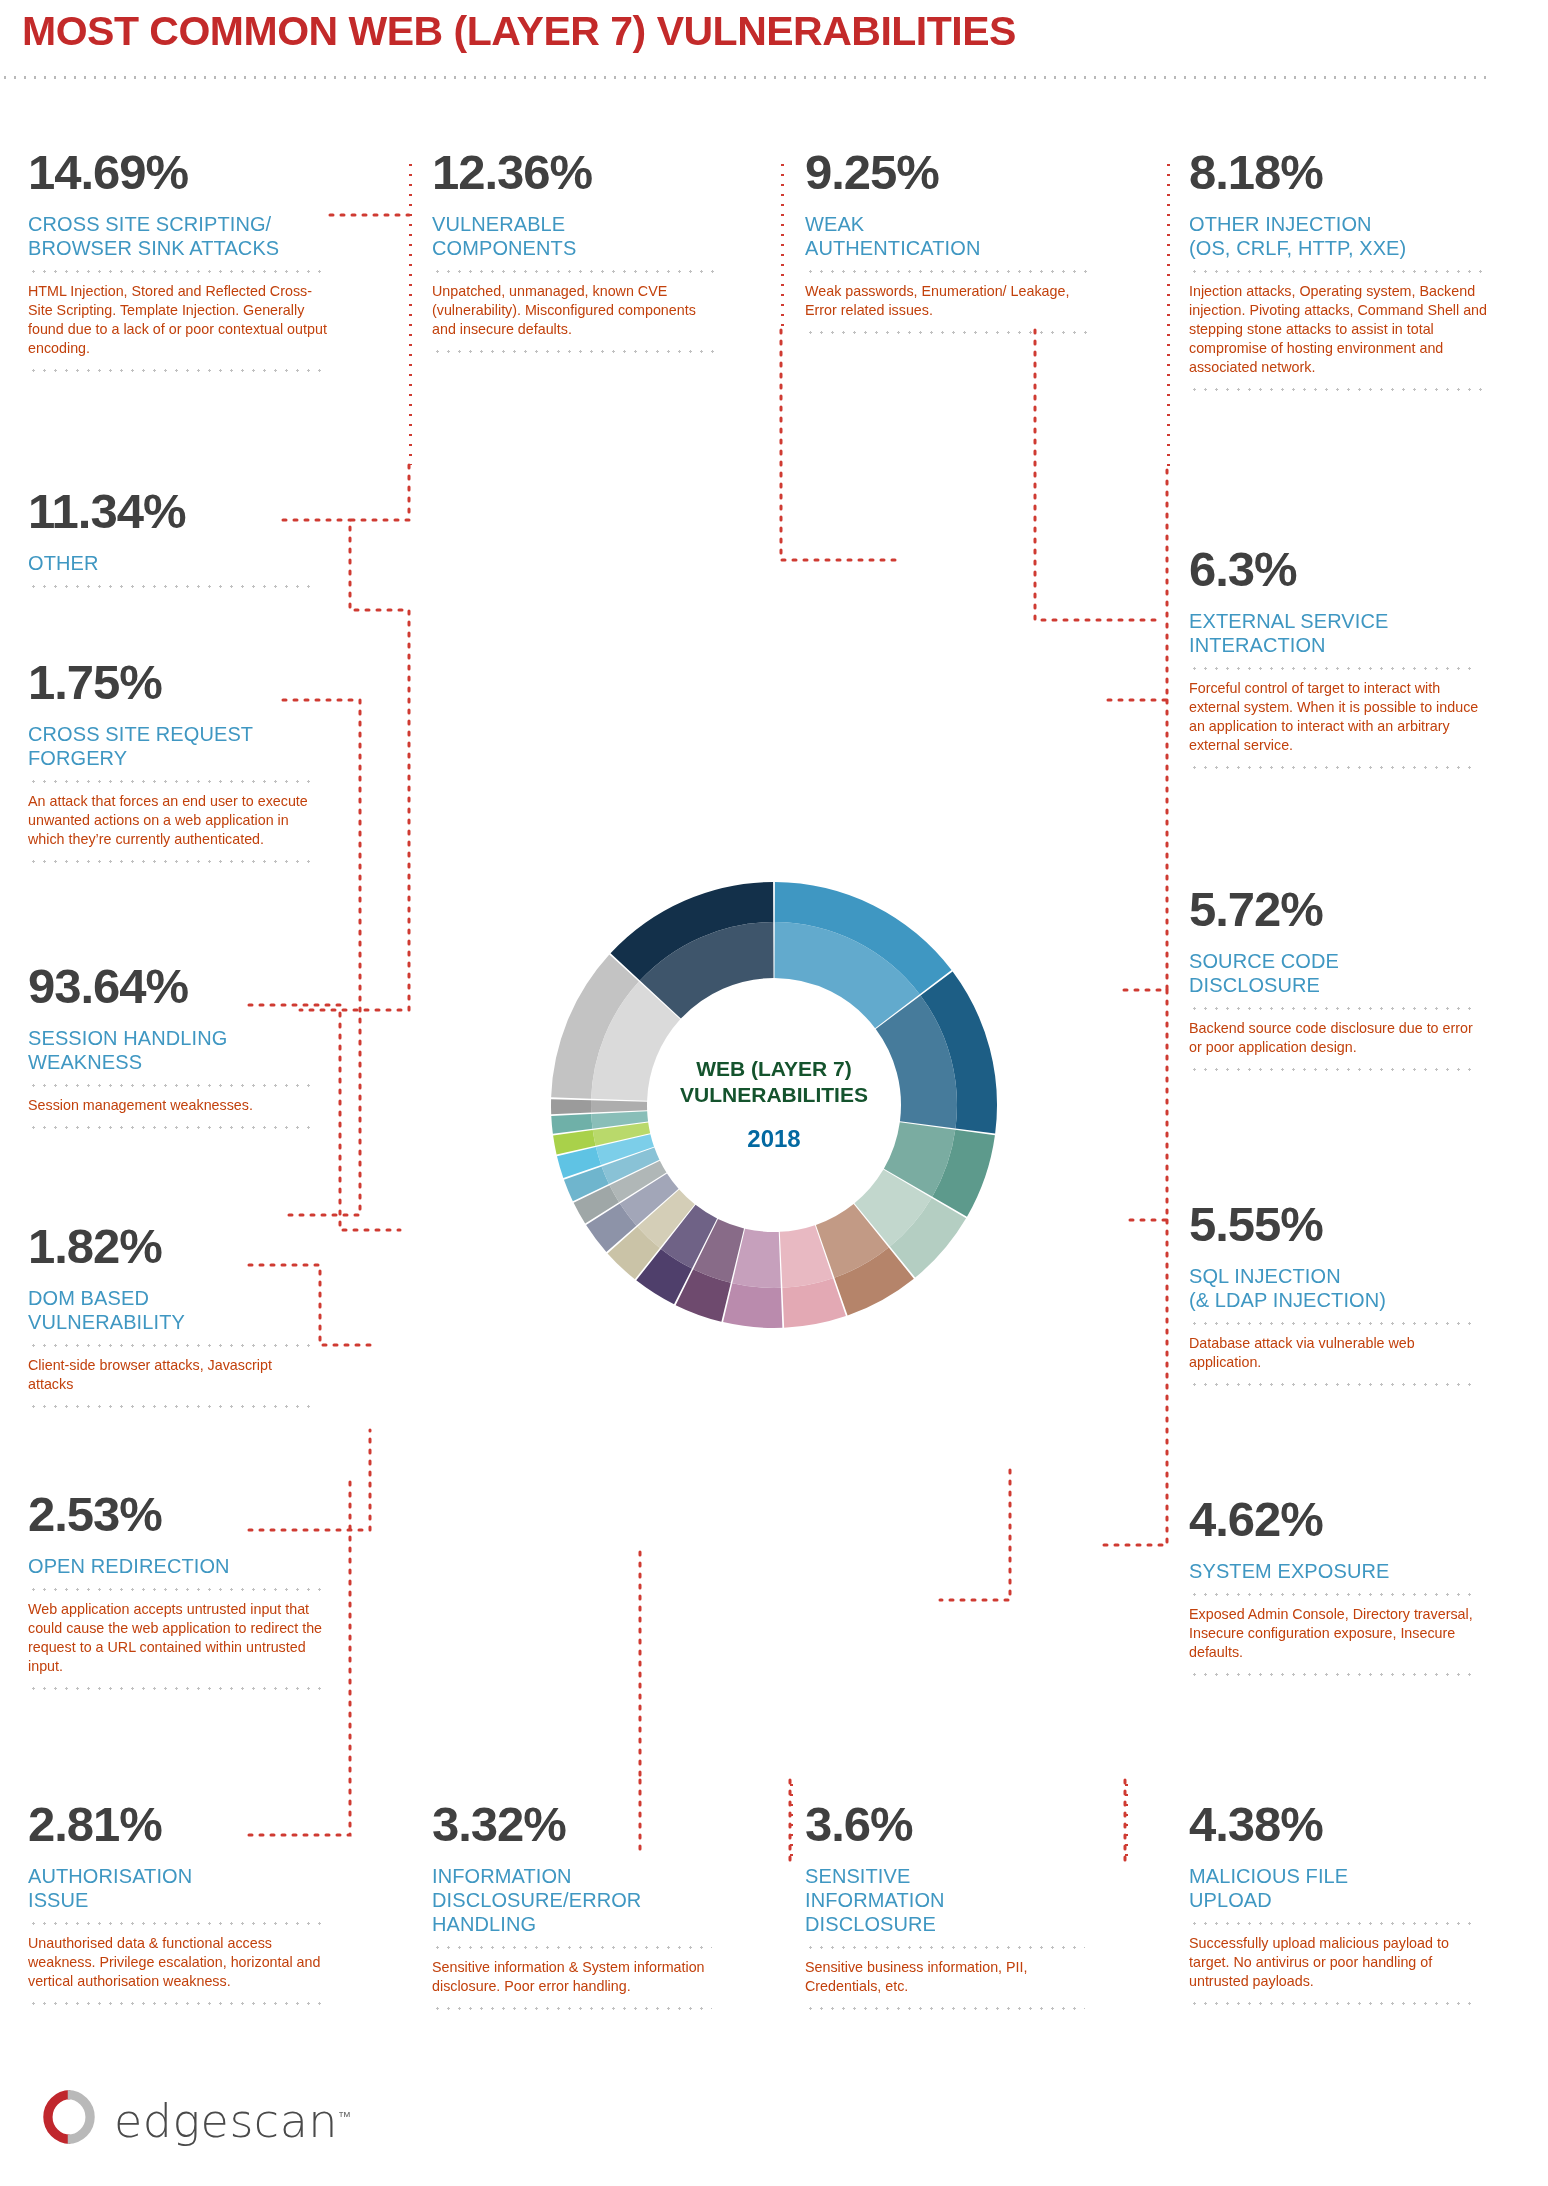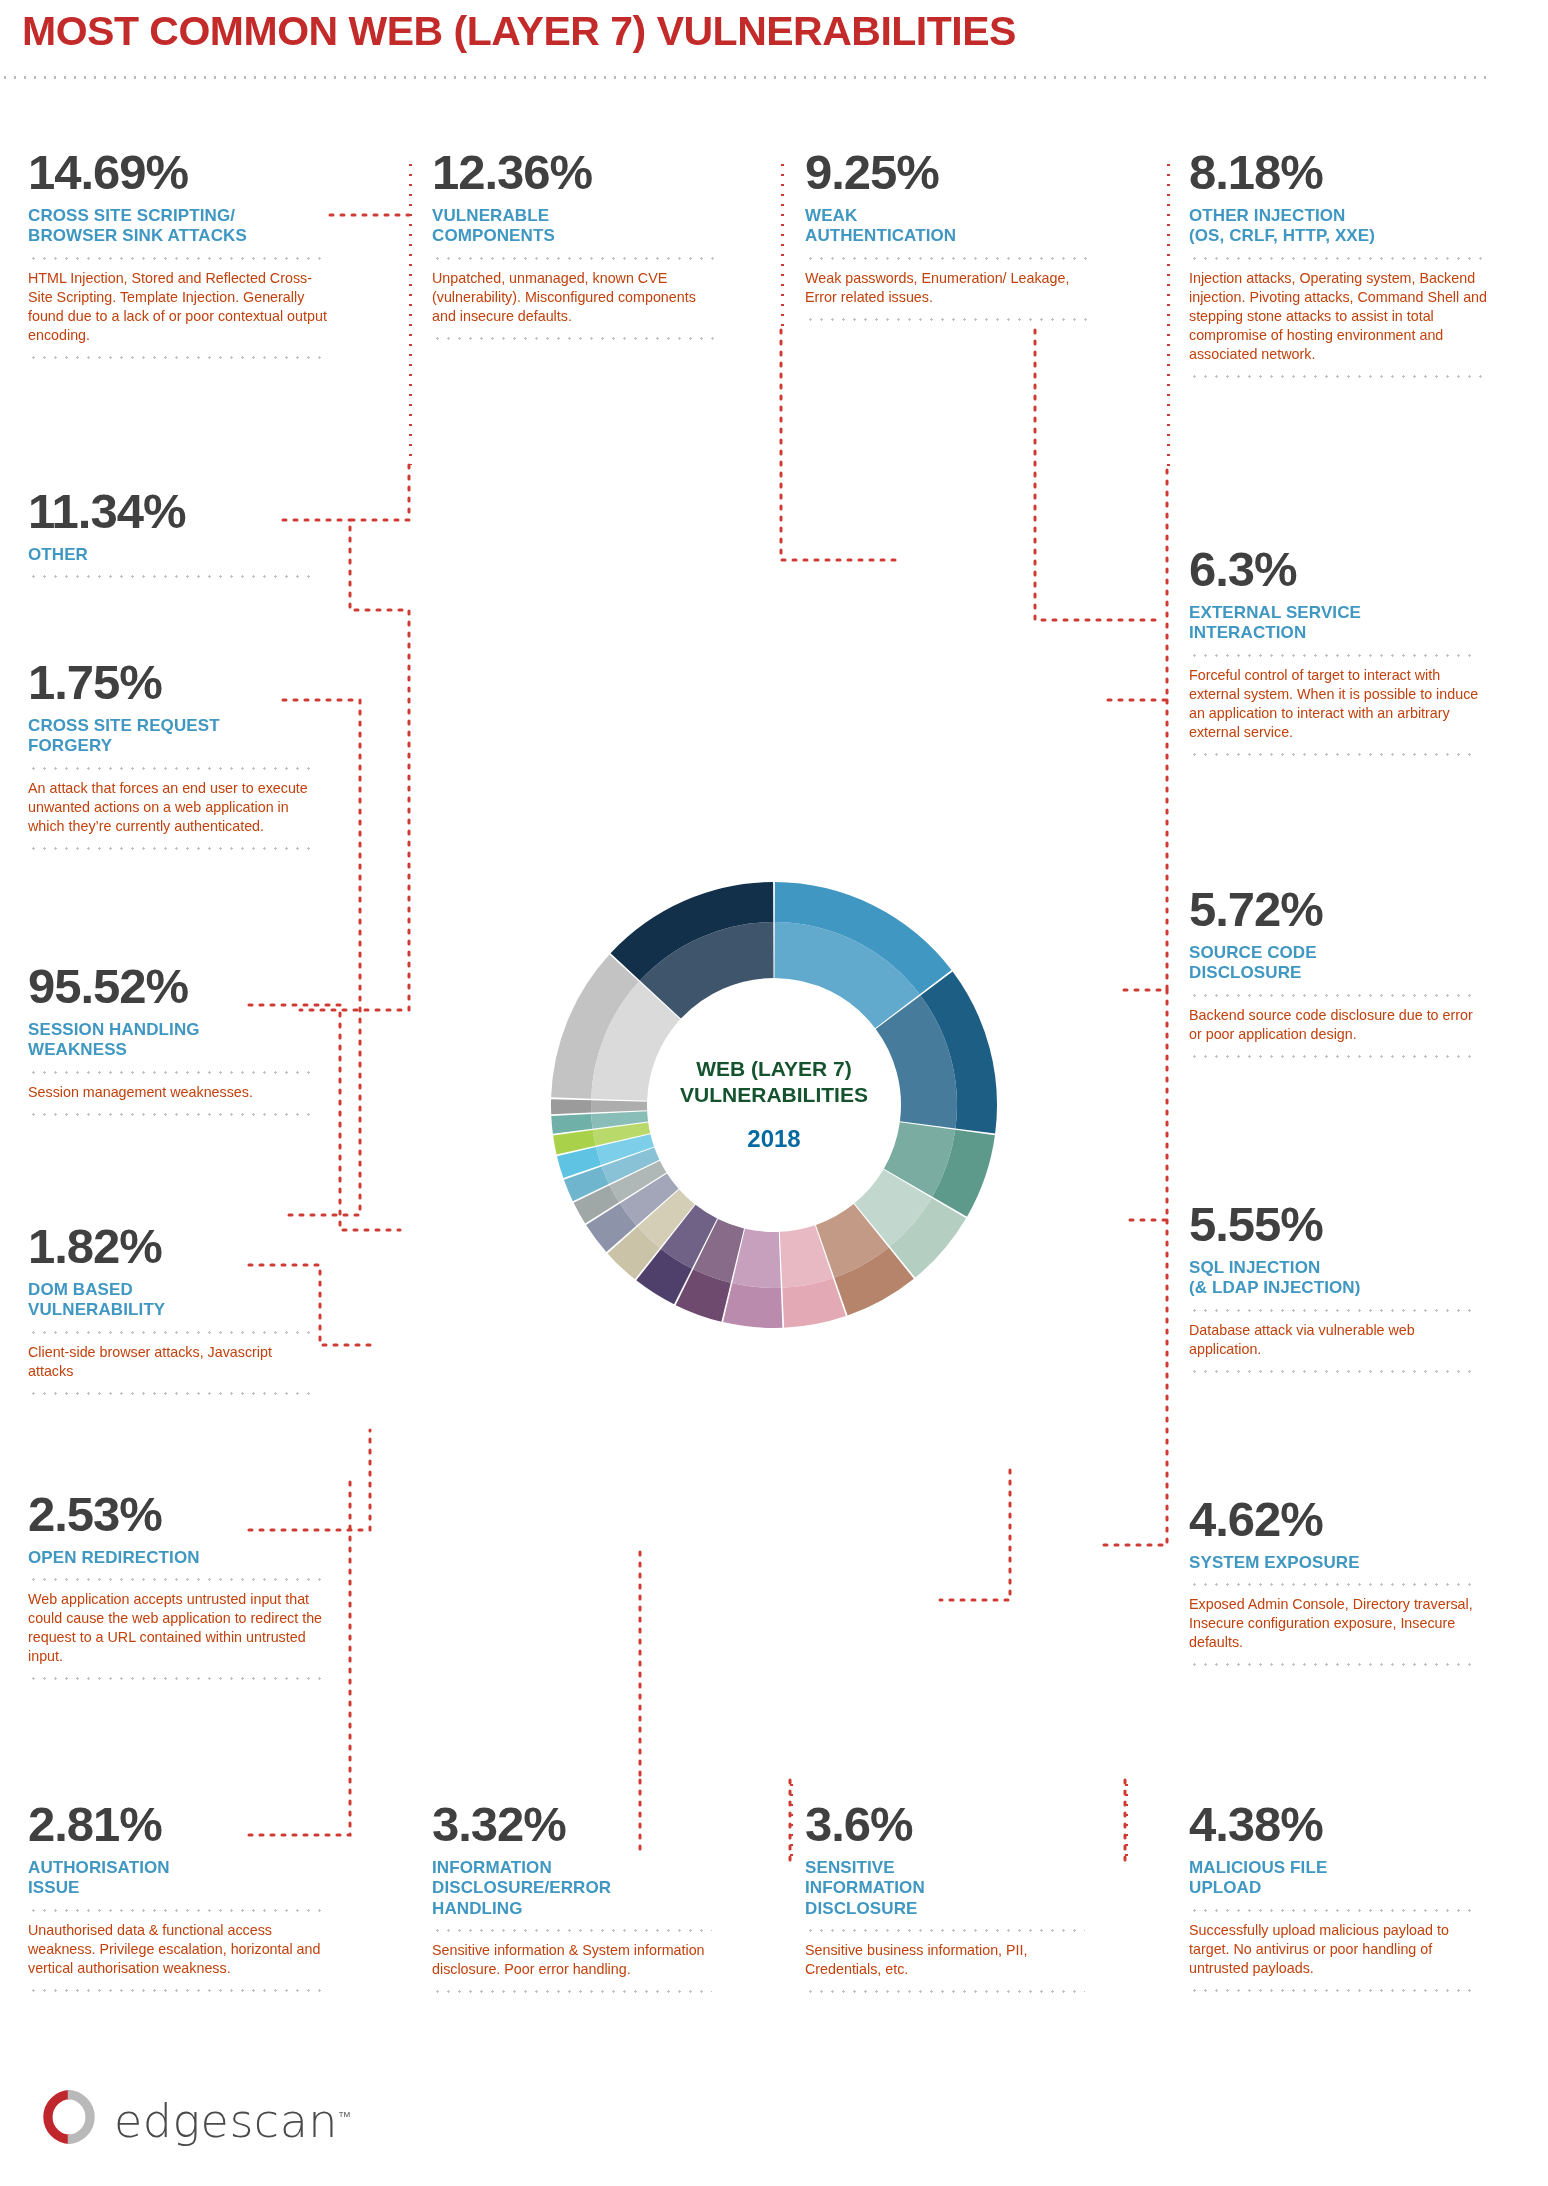--- a/index.html
+++ b/index.html
@@ -24,22 +24,22 @@
     background-size: 10px 3px; background-repeat: repeat-x;
   }
 
   
   .card { position: absolute; }
   .pct {
     font-size: 49px; font-weight: bold; color: #404040;
     line-height: 1.0; letter-spacing: -1px; white-space: nowrap;
   }
   .cat {
-    font-size: 17px; font-weight: bold; color: #3f97c2;
-    line-height: 1.20; margin-top: 9px; text-transform: uppercase;
+    font-size: 20px; font-weight: normal; color: #3f97c2;
+    line-height: 1.20; margin-top: 15px; text-transform: uppercase;
     letter-spacing: 0.1px;
   }
   .dotline {
     height: 3px; margin: 10px 0 9px 0;
     background-image: radial-gradient(circle, #c0c0c0 1.2px, transparent 1.4px);
     background-size: 11px 3px; background-repeat: repeat-x;
   }
   .desc {
     font-size: 14.3px; color: #c2410c; line-height: 1.33;
   }
@@ -161,21 +161,21 @@
   <div class="card" style="left:28px; top:658px; width:290px;">
     <div class="pct">1.75%</div>
     <div class="cat" style="white-space:pre-line;">CROSS SITE REQUEST
 FORGERY</div>
     <div class="dotline"></div>
     <div class="desc">An attack that forces an end user to execute unwanted actions on a web application in which they’re currently authenticated.</div>
     <div class="dotline bottom"></div>
   </div>
 
   <div class="card" style="left:28px; top:962px; width:290px;">
-    <div class="pct">95.52%</div>
+    <div class="pct">93.64%</div>
     <div class="cat" style="white-space:pre-line;">SESSION HANDLING
 WEAKNESS</div>
     <div class="dotline"></div>
     <div class="desc">Session management weaknesses.</div>
     <div class="dotline bottom"></div>
   </div>
 
   <div class="card" style="left:28px; top:1222px; width:290px;">
     <div class="pct">1.82%</div>
     <div class="cat" style="white-space:pre-line;">DOM BASED

